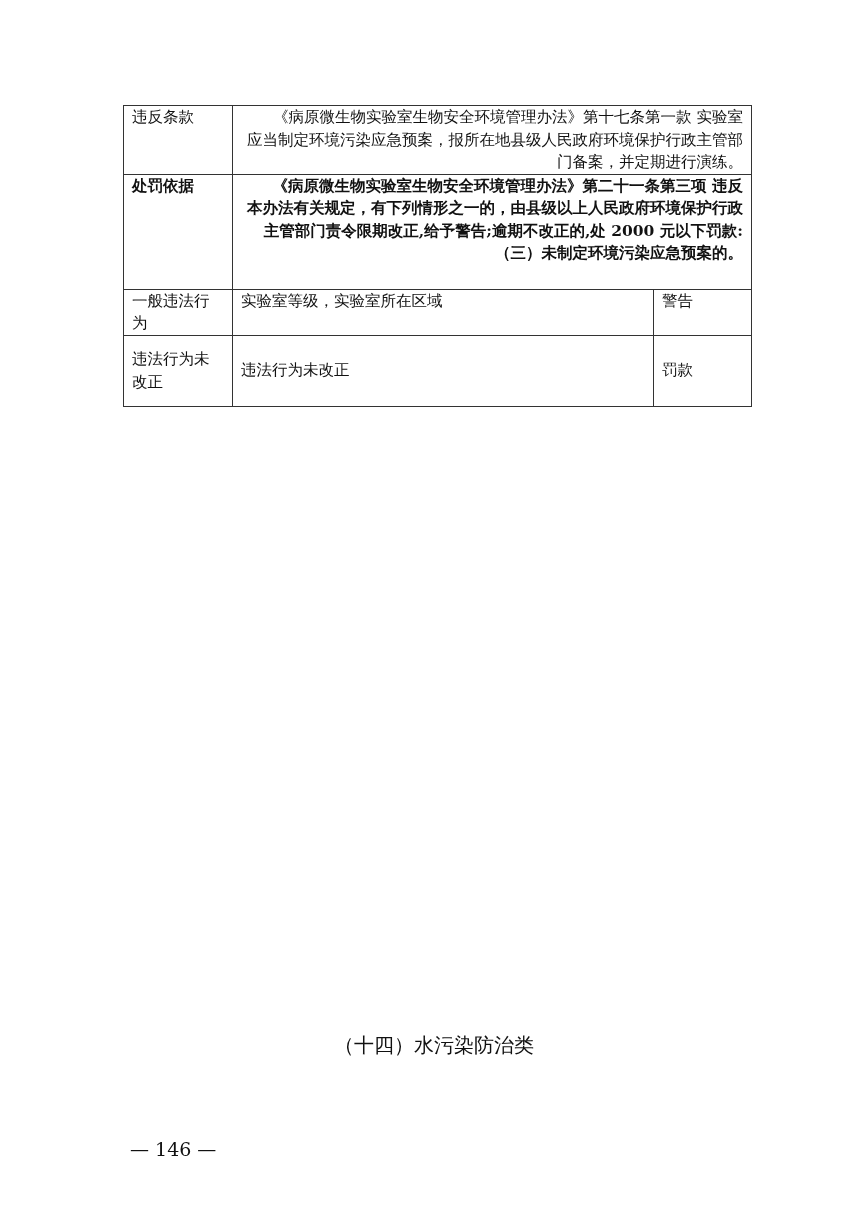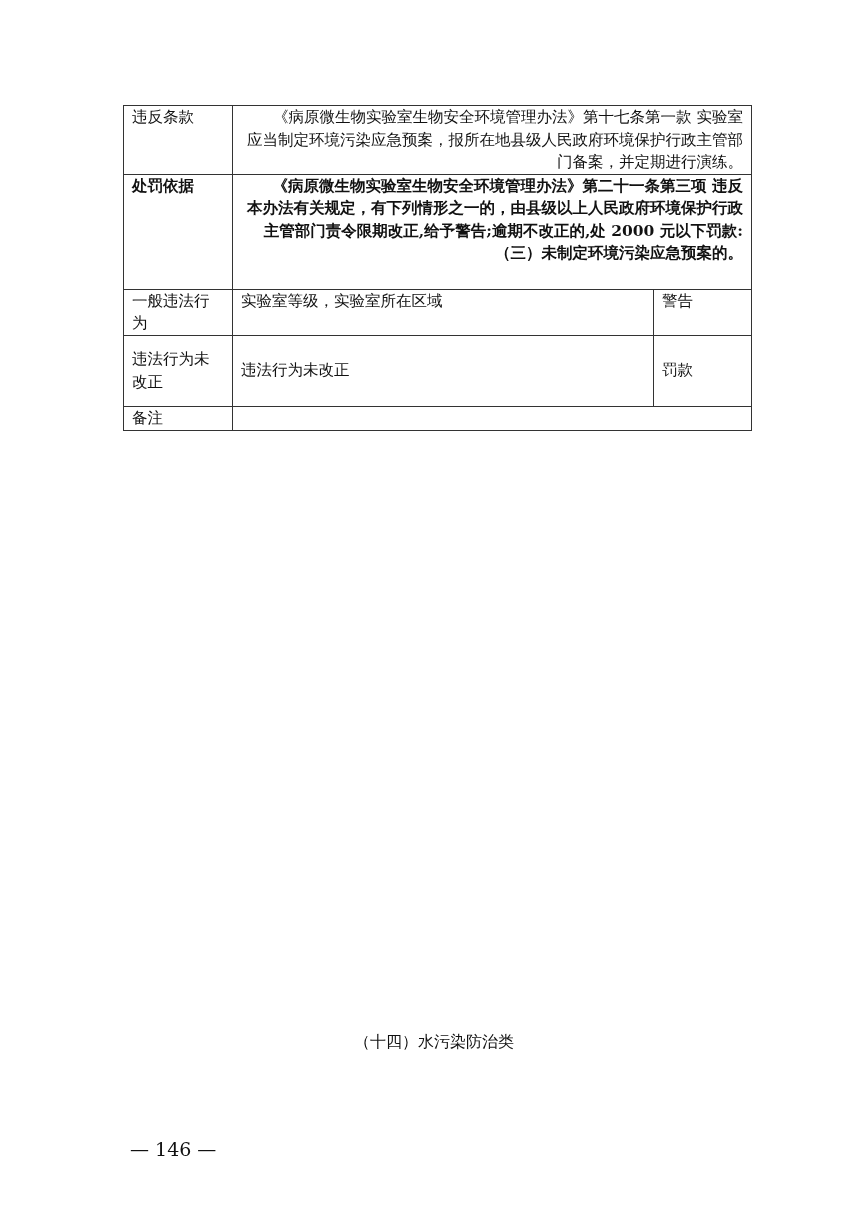--- a/index.html
+++ b/index.html
@@ -11,21 +11,21 @@
   .c1 { width: 109px; }
   .c3 { width: 98px; }
   .indent { text-indent: 2em; text-align: right; }
   .r-clause td { height: 67px; }
   .r-basis td { height: 114px; font-weight: bold; }
   .r-head td { height: 22px; }
   .r-general td { height: 22px; }
   .r-overdue td { height: 70px; vertical-align: middle; }
   .r-note td { height: 23px; }
   .section-title { position: absolute; top: 1032px; left: 0; width: 868px; text-align: center;
-                   font-family: "DejaVu Sans", "Liberation Sans", sans-serif; font-size: 16px; }
+                   font-family: "DejaVu Sans", "Liberation Sans", sans-serif; font-size: 20px; }
   .page-num { position: absolute; top: 1138px; left: 130px; font-size: 19px; text-align: right; }
 </style>
 </head>
 <body>
 
 <table class="tbl">
   <colgroup>
       <col class="c1">
       <col>
       <col class="c3">
@@ -45,21 +45,17 @@
   <tr class="r-general">
     <td>一般违法行为</td>
     <td>实验室等级，实验室所在区域</td>
     <td>警告</td>
   </tr>
   <tr class="r-overdue">
     <td>违法行为未改正</td>
     <td>违法行为未改正</td>
     <td>罚款</td>
   </tr>
-  <tr class="r-note">
-    <td>备注</td>
-    <td colspan="2"></td>
-  </tr>
 </tbody>
   </table>
 
 <div class="section-title">（十四）水污染防治类</div>
 <div class="page-num">— 146 —</div>
 
 </body></html>

